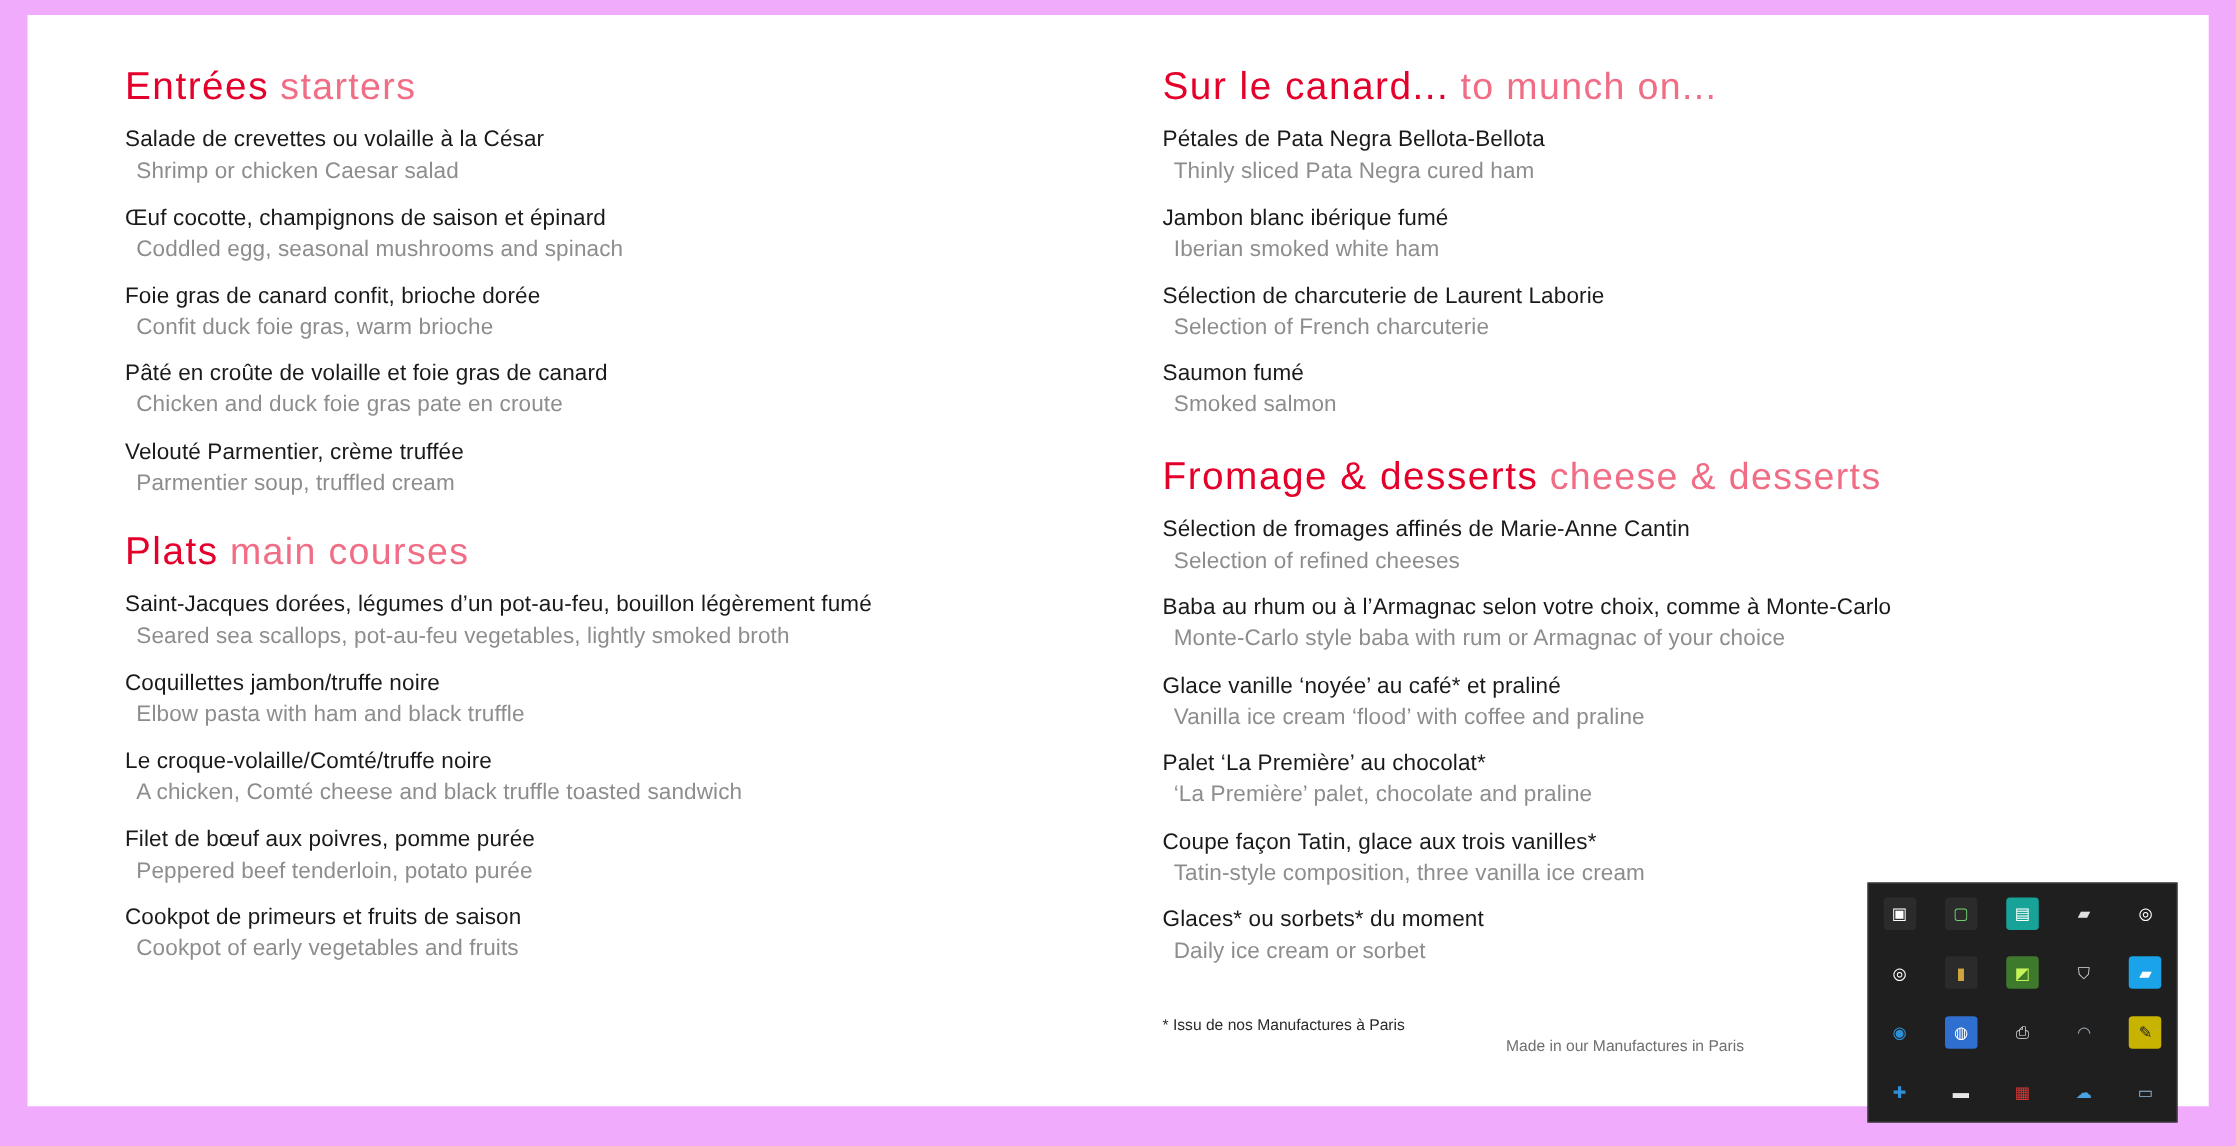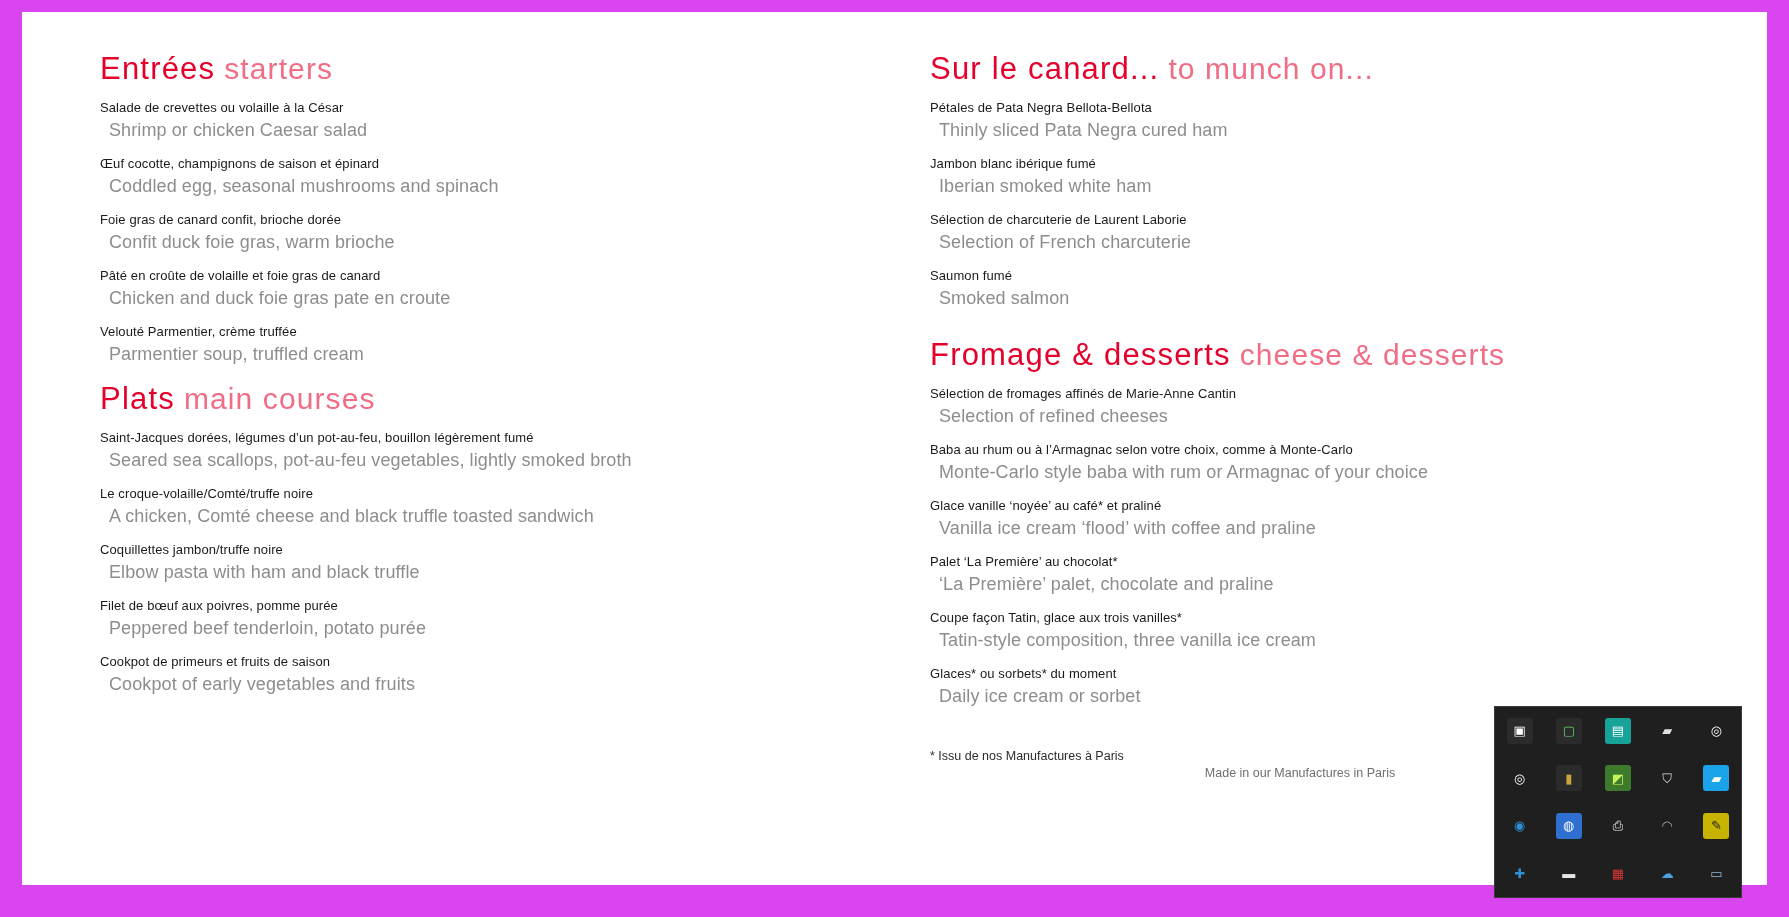--- a/index.html
+++ b/index.html
@@ -11,21 +11,21 @@
     overflow: hidden;
   }
   body {
     font-family: "Liberation Sans", sans-serif;
     -webkit-font-smoothing: antialiased;
   }
   #page {
     position: relative;
     width: 1789px;
     height: 917px;
-    background: #d946ef;
+    background: #f0abfc;
   }
   #menu-sheet {
     position: absolute;
     left: 22px;
     top: 12px;
     width: 1745px;
     height: 873px;
     background: #ffffff;
     overflow: hidden;
   }
@@ -62,21 +62,21 @@
     color: #f06d85;
     font-size: 30px;
     letter-spacing: 1.1px;
     font-weight: 300;
     margin-left: 9px;
   }
 
   .dish { margin-top: 14px; }
   .dish-fr {
     color: #1a1a1a;
-    font-size: 13px;
+    font-size: 18px;
     line-height: 1.28;
     letter-spacing: 0.1px;
   }
   .dish-en {
     color: #8d8d8d;
     font-size: 18px;
     line-height: 1.3;
     letter-spacing: 0.1px;
     padding-left: 9px;
     margin-top: 2px;
@@ -149,35 +149,35 @@
           <div class="dish">
             <div class="dish-fr">Pâté en croûte de volaille et foie gras de canard</div>
             <div class="dish-en">Chicken and duck foie gras pate en croute</div>
           </div>
           <div class="dish">
             <div class="dish-fr">Velouté Parmentier, crème truffée</div>
             <div class="dish-en">Parmentier soup, truffled cream</div>
           </div>
         </div>
 
-        <div class="section" style="margin-top:16px;">
+        <div class="section" style="margin-top:26px;">
           <div class="section-heading">
             <span class="sh-fr">Plats</span><span class="sh-en">main courses</span>
           </div>
           <div class="dish">
             <div class="dish-fr">Saint-Jacques dorées, légumes d’un pot-au-feu, bouillon légèrement fumé</div>
             <div class="dish-en">Seared sea scallops, pot-au-feu vegetables, lightly smoked broth</div>
           </div>
           <div class="dish">
+            <div class="dish-fr">Coquillettes jambon/truffe noire</div>
+            <div class="dish-en">Elbow pasta with ham and black truffle</div>
+          </div>
+          <div class="dish">
             <div class="dish-fr">Le croque-volaille/Comté/truffe noire</div>
             <div class="dish-en">A chicken, Comté cheese and black truffle toasted sandwich</div>
-          </div>
-          <div class="dish">
-            <div class="dish-fr">Coquillettes jambon/truffe noire</div>
-            <div class="dish-en">Elbow pasta with ham and black truffle</div>
           </div>
           <div class="dish">
             <div class="dish-fr">Filet de bœuf aux poivres, pomme purée</div>
             <div class="dish-en">Peppered beef tenderloin, potato purée</div>
           </div>
           <div class="dish">
             <div class="dish-fr">Cookpot de primeurs et fruits de saison</div>
             <div class="dish-en">Cookpot of early vegetables and fruits</div>
           </div>
         </div>

